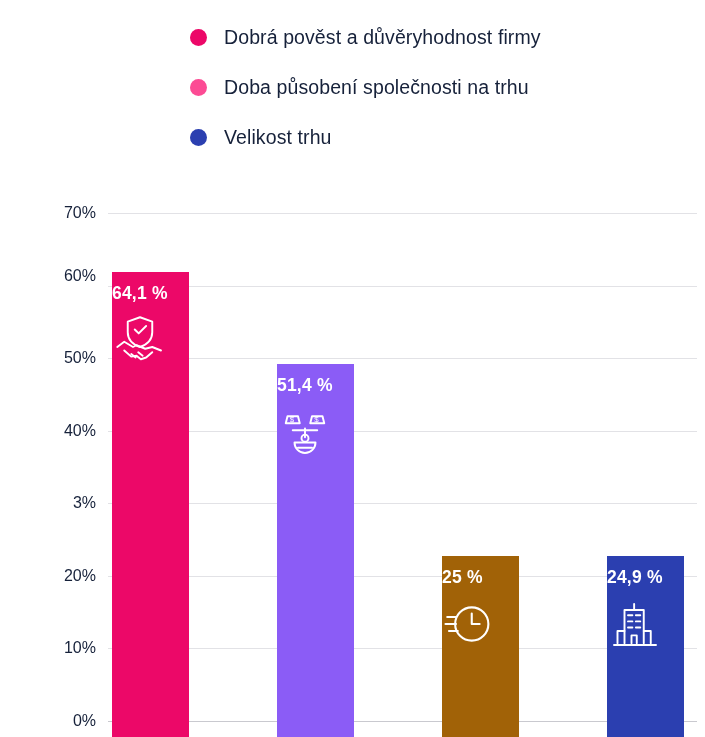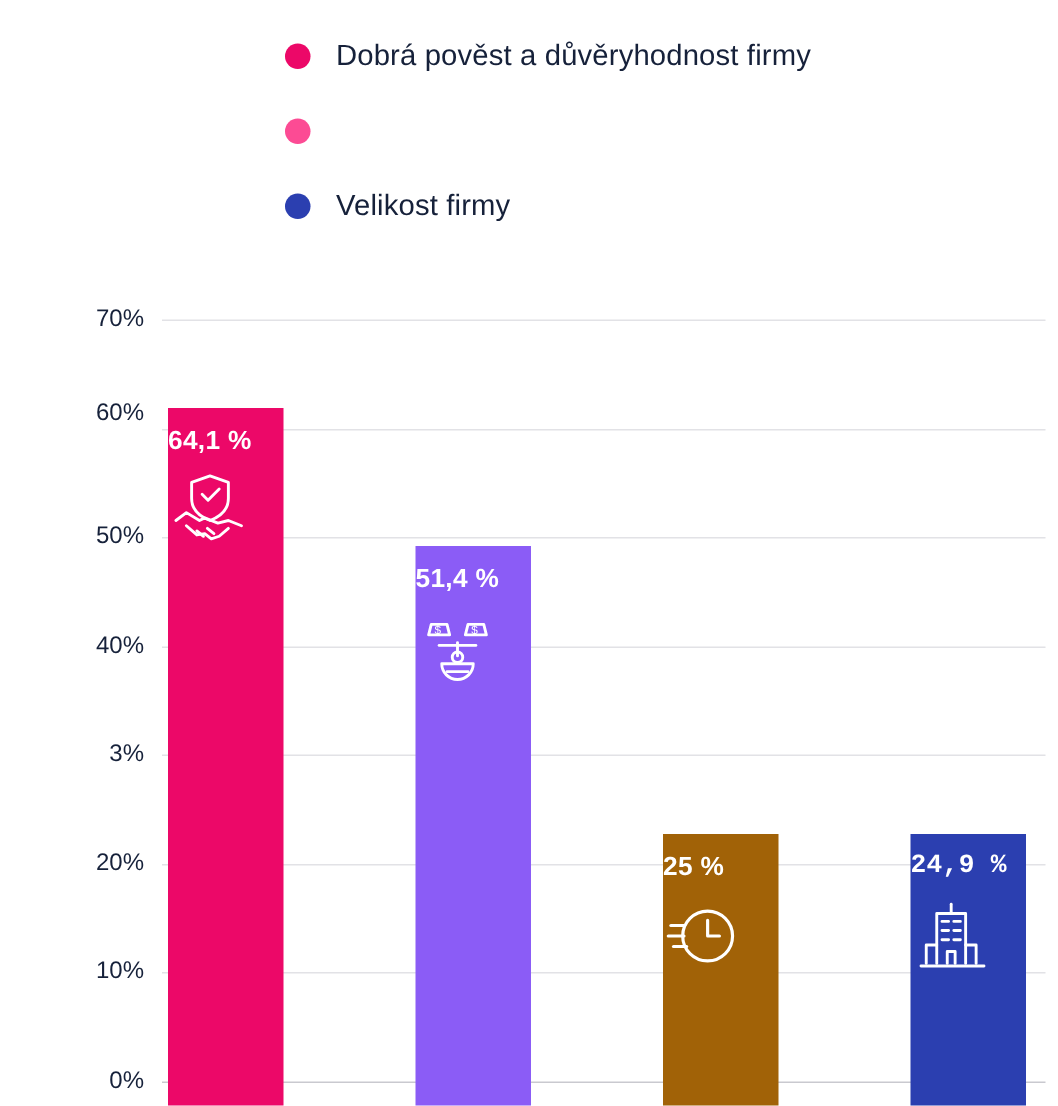--- a/index.html
+++ b/index.html
@@ -131,24 +131,25 @@
 
 <div id="root">
 
   <div class="legend">
     <div class="legend-item">
       <span class="legend-dot" style="background: rgb(236, 8, 104);"></span>
       <span class="legend-label">Dobrá pověst a důvěryhodnost firmy</span>
     </div>
     <div class="legend-item">
       <span class="legend-dot" style="background: rgb(252, 75, 148);"></span>
+      <span class="legend-label">Doba působení společnosti na trhu</span>
     </div>
     <div class="legend-item">
       <span class="legend-dot" style="background: rgb(43, 63, 176);"></span>
-      <span class="legend-label">Velikost firmy</span>
+      <span class="legend-label">Velikost trhu</span>
     </div>
   </div>
 
   <div class="plot">
     <div class="grid-area" id="grid-area">
         <div class="grid-line" style="top: 8px;"></div>
         <div class="grid-line" style="top: 80.5714px;"></div>
         <div class="grid-line" style="top: 153.143px;"></div>
         <div class="grid-line" style="top: 225.714px;"></div>
         <div class="grid-line" style="top: 298.286px;"></div>
@@ -201,21 +202,21 @@
           <div class="bar-icon">
             <svg viewBox="0 0 64 64" fill="none" stroke="#fff" stroke-width="2.4" stroke-linecap="round" stroke-linejoin="round">
       <circle cx="34" cy="32" r="19"></circle>
       <path d="M34 20v12h9"></path>
       <path d="M6 24h10"></path>
               <path d="M4 32h12"></path>
               <path d="M8 40h10"></path>
     </svg>
           </div>
         </div>
-        <div class="bar" style="left: 499px; height: 180.703px; background: rgb(43, 63, 176); font-family: Liberation Mono, monospace;">
+        <div class="bar" style="left: 499px; height: 180.703px; background: rgb(43, 63, 176);">
           <div class="bar-value">24,9 %</div>
           <div class="bar-icon">
             <svg viewBox="0 0 64 64" fill="none" stroke="#fff" stroke-width="2.2" stroke-linecap="round" stroke-linejoin="round">
       <path d="M20 54V16h22v38"></path>
       <path d="M31 16V9"></path>
       <path d="M24 22h5M33 22h5M24 29h5M33 29h5M24 36h5M33 36h5"></path>
       <path d="M12 54V40h8M50 54V40h-8"></path>
       <path d="M28 54v-9h6v9"></path>
       <path d="M8 56h48"></path>
     </svg>

